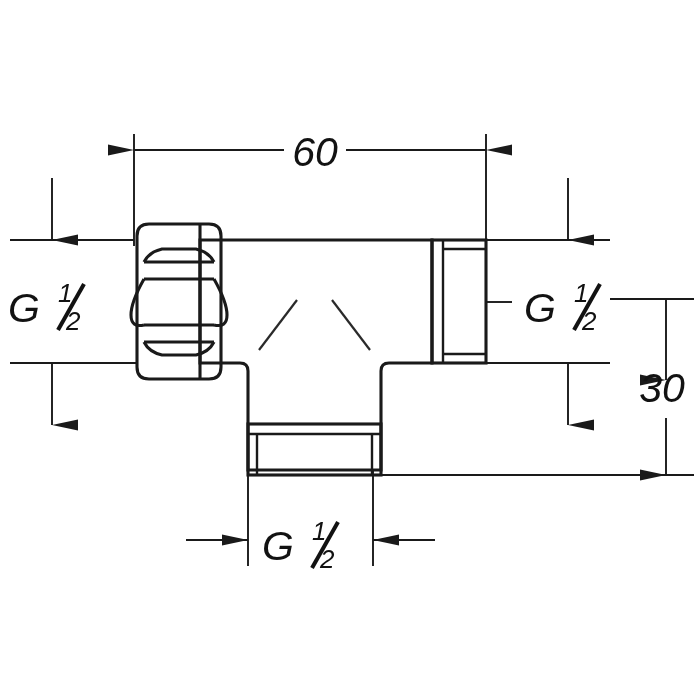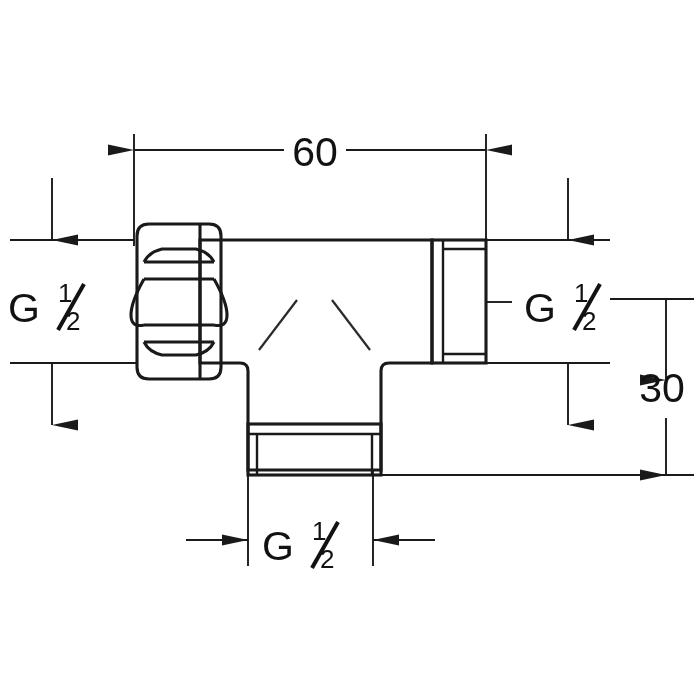--- a/index.html
+++ b/index.html
@@ -11,20 +11,21 @@
     width: 700px;
     height: 700px;
     font-family: "Liberation Sans", sans-serif;
     overflow: hidden;
   }
   #drawing-root {
     position: relative;
     width: 700px;
     height: 700px;
     background: #ffffff;
+    font-style: italic;
   }
   svg.sheet {
     position: absolute;
     left: 0;
     top: 0;
     width: 700px;
     height: 700px;
     display: block;
   }
   .dim-text {

